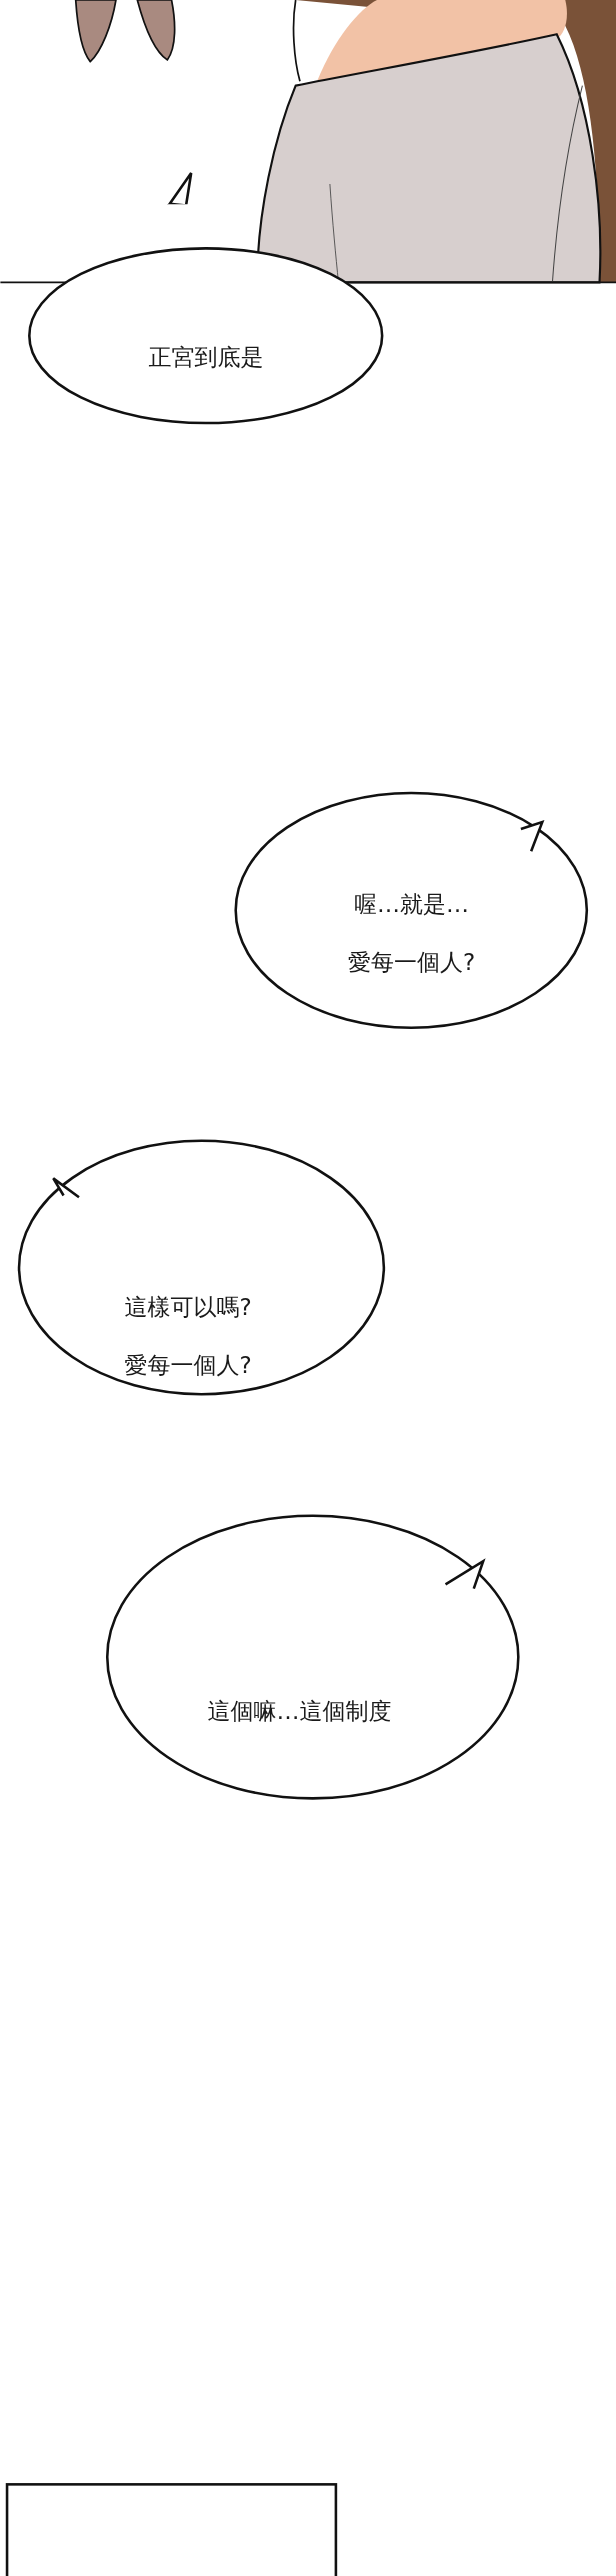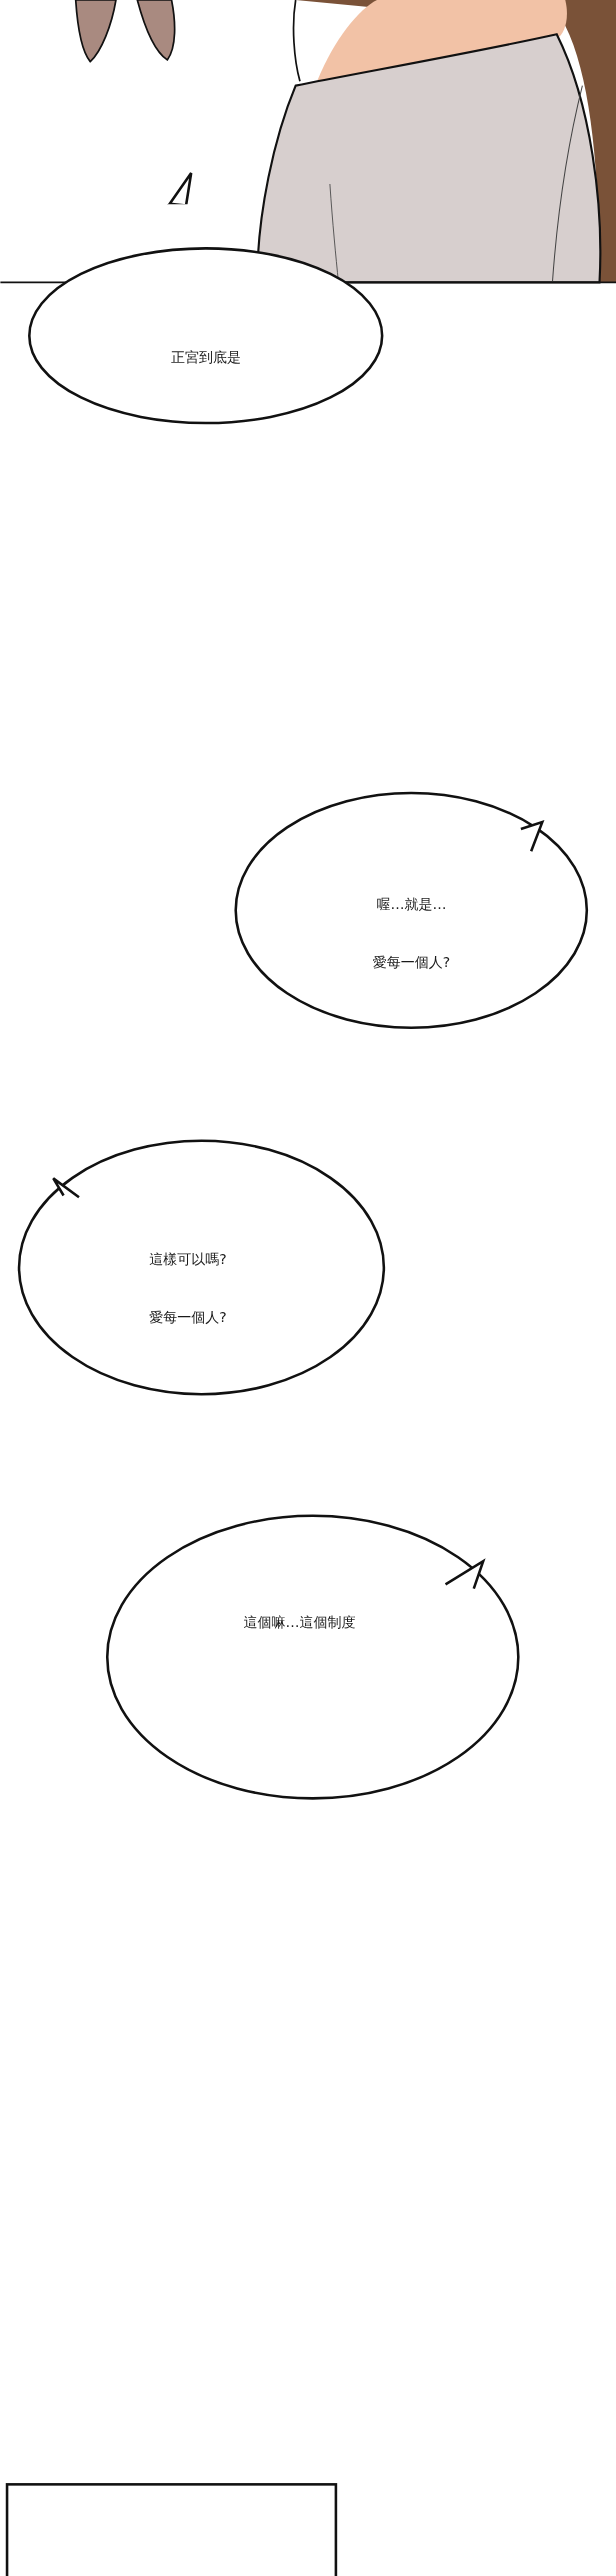--- a/index.html
+++ b/index.html
@@ -3,21 +3,21 @@
   <meta charset="utf-8">
   <style>
     html, body { margin: 0; padding: 0; background: #ffffff; }
     body { width: 617px; height: 2576px; position: relative; overflow: hidden;
            font-family: "DejaVu Sans", "Liberation Sans", sans-serif; }
     .layer { position: absolute; left: 0; top: 0; }
     .bubble-text {
       position: absolute;
       text-align: center;
       color: #1a1a1a;
-      font-size: 14px;
+      font-size: 23px;
       line-height: 29px;
       white-space: pre-line;
       font-family: "DejaVu Sans", "Liberation Sans", sans-serif;
     }
   </style>
 </head>
 <body>
 
 <svg class="layer" width="617" height="291" viewBox="0 0 720 340">
 
@@ -64,21 +64,21 @@
 
 <div class="bubble-text" style="left:86px; top:314px; width:240px;">
   <div>正宮到底是</div>
 </div>
 
 <div class="bubble-text" style="left:283px; top:861px; width:257px;">
   <div>喔…就是…</div>
   <div>愛每一個人?</div>
 </div>
 
-<div class="bubble-text" style="left:51px; top:1216px; width:274px;">
+<div class="bubble-text" style="left:51px; top:1264px; width:274px;">
   <div>這樣可以嗎?</div>
   <div>愛每一個人?</div>
 </div>
 
-<div class="bubble-text" style="left:128px; top:1579px; width:343px;">
+<div class="bubble-text" style="left:128px; top:1668px; width:343px;">
   <div>這個嘛…這個制度</div>
 </div>
 
 
 </body></html>

